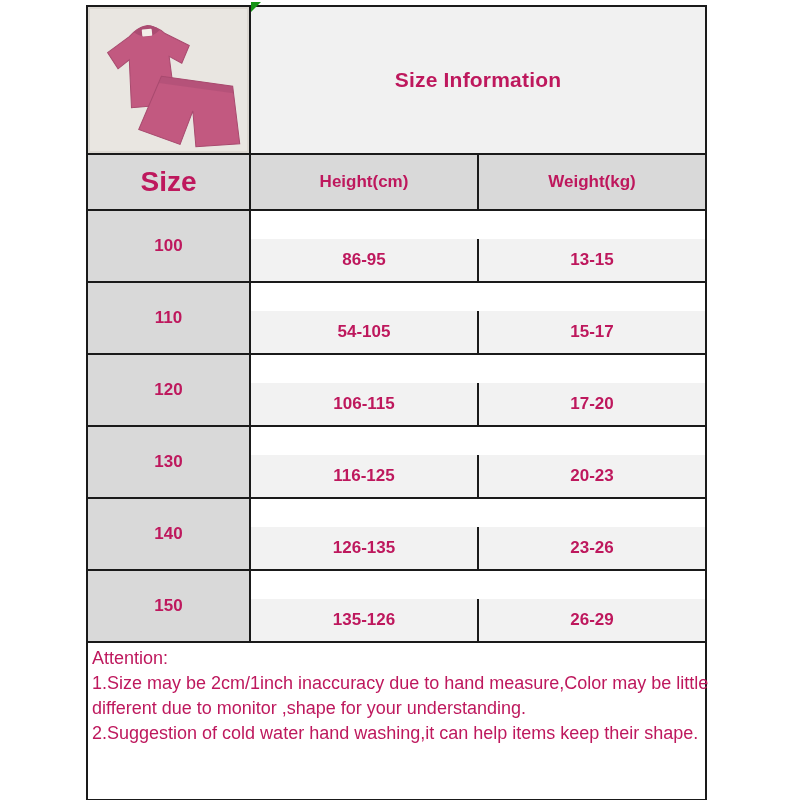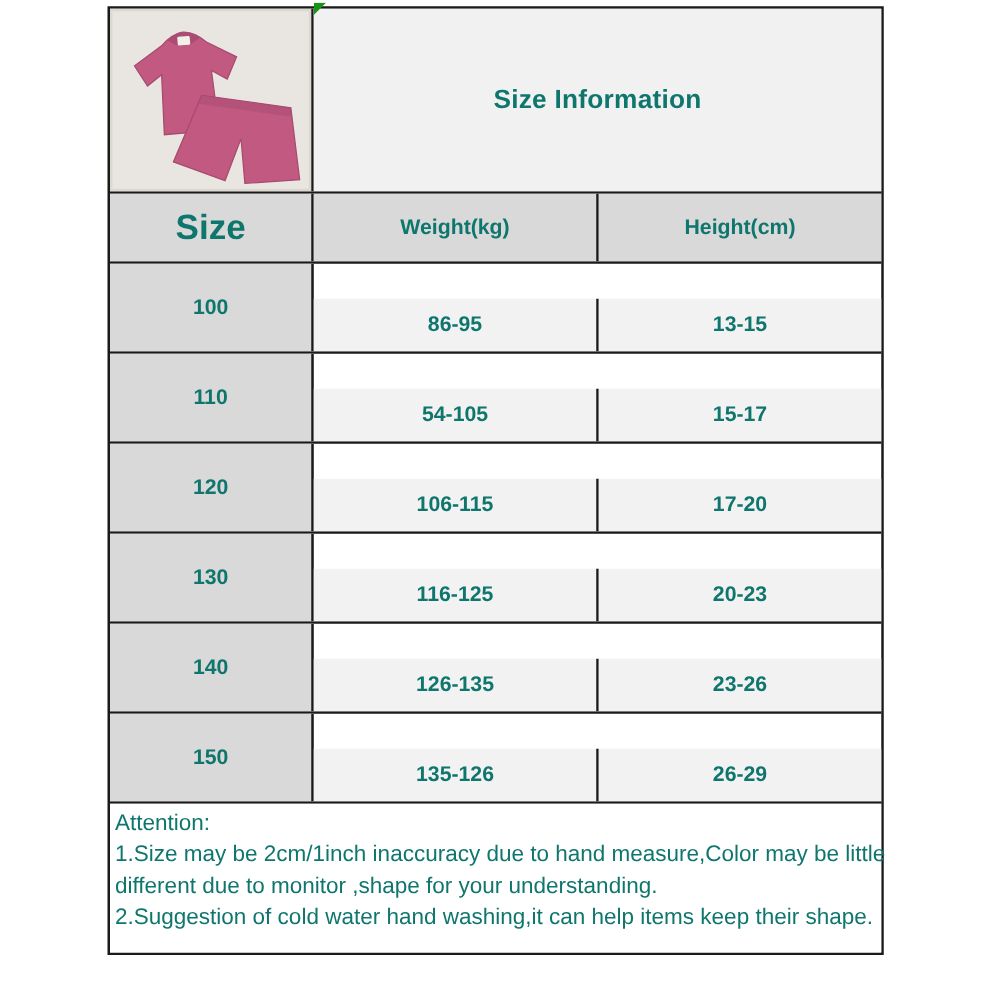--- a/index.html
+++ b/index.html
@@ -1,19 +1,19 @@
 <!DOCTYPE html>
 <html><head>
 <meta charset="utf-8">
 <style>
   * { margin:0; padding:0; box-sizing:border-box; }
   html,body { background:#ffffff; }
   .page {
     position:relative; width:800px; height:800px; background:#ffffff;
-    font-family:"Liberation Sans", sans-serif; color:#0f766e; overflow:hidden;
+    font-family:"Liberation Sans", sans-serif; color:#be185d; overflow:hidden;
   }
   .chart {
     position:absolute; left:86px; top:5px; width:621px;
     border:2px solid #1a1a1a; background:#ffffff;
   }
   .corner-marker {
     position:absolute; left:163px; top:-5px; width:10px; height:10px;
     background:#169416; clip-path:polygon(0 0, 100% 0, 0 100%); z-index:5;
   }
   .row { display:grid; border-bottom:2px solid #1a1a1a; }
@@ -26,21 +26,21 @@
   }
   .cell:last-child { border-right:none; }
   .photo-cell { background:#e9e6e1; padding:0; }
   .title-cell { background:#f1f1f1; }
   .title-text { font-size:21px; font-weight:bold; letter-spacing:0.2px; }
   .hdr-size { background:#d9d9d9; font-size:28px; font-weight:bold; }
   .hdr { background:#d9d9d9; font-size:17px; font-weight:bold; }
   .size-col { background:#d9d9d9; font-size:17px; font-weight:bold; }
   .val-col { background:#f2f2f2; font-size:17px; font-weight:bold;margin-top:28px; }
   .attention {
-    height:119px; border-bottom:none; background:#ffffff;
+    height:156px; border-bottom:none; background:#ffffff;
     padding:3px 4px; font-size:18px; line-height:25px; text-align:left;
   }
   .attention div { white-space:nowrap; }
   .photo-svg { width:100%; height:100%; display:block; }
 </style>
 </head>
 <body>
 
 <div class="page">
   <div class="chart">
@@ -65,22 +65,22 @@
           </g>
         </svg>
       </div>
       <div class="cell title-cell">
         <span class="title-text">Size Information</span>
       </div>
     </div>
 
     <div class="row header-row">
       <div class="cell hdr-size">Size</div>
+      <div class="cell hdr">Height(cm)</div>
       <div class="cell hdr">Weight(kg)</div>
-      <div class="cell hdr">Height(cm)</div>
     </div>
 
     <div class="row data-row">
       <div class="cell size-col">100</div>
       <div class="cell val-col">86-95</div>
       <div class="cell val-col">13-15</div>
     </div>
     <div class="row data-row">
       <div class="cell size-col">110</div>
       <div class="cell val-col">54-105</div>

